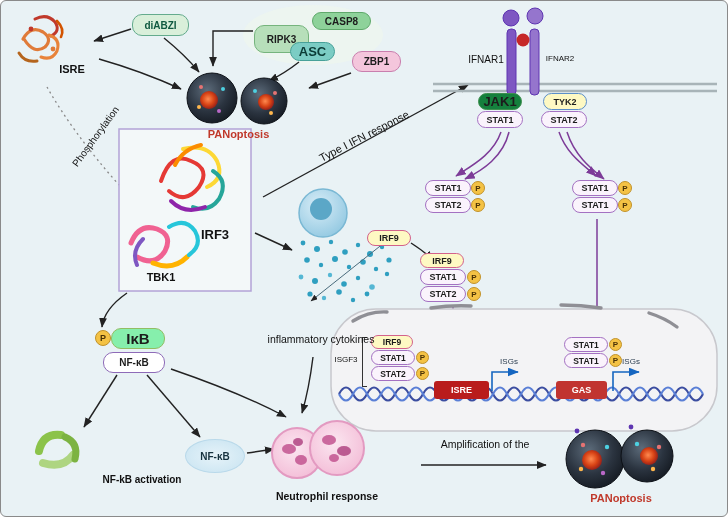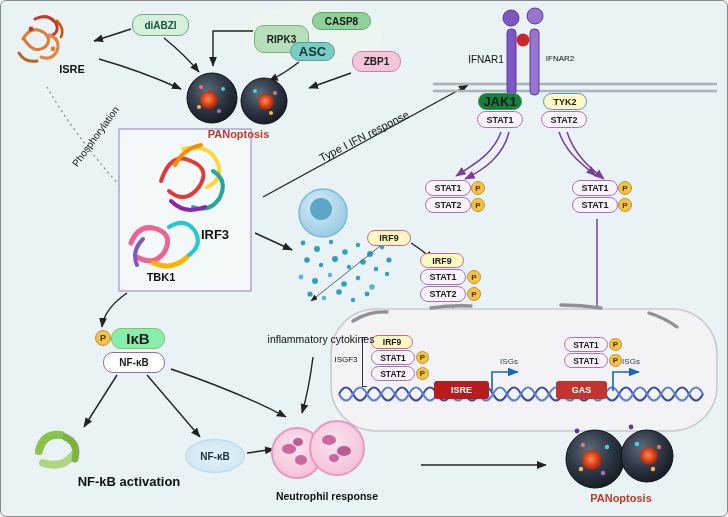--- a/index.html
+++ b/index.html
@@ -292,21 +292,22 @@
 <div class="pill stat" style="left:563px;top:336px;width:44px;height:15px;font-size:8.5px">STAT1</div>
 <div class="pc pcs" style="left:608px;top:337px">P</div>
 <div class="pill stat" style="left:563px;top:352px;width:44px;height:15px;font-size:8.5px">STAT1</div>
 <div class="pc pcs" style="left:608px;top:353px">P</div>
 <div class="gene" style="left:555px;top:380px;width:51px;height:18px;background:#c13430">GAS</div>
 <div class="lbl thin" style="left:616px;top:356px;width:28px;font-size:8px;color:#2c3e50">ISGs</div>
 
 <div class="pc" style="left:94px;top:329px;width:16px;height:16px;font-size:9px">P</div>
 <div class="pill ikb" style="left:110px;top:327px;width:54px;height:21px">IκB</div>
 <div class="pill nfkbp" style="left:102px;top:351px;width:62px;height:21px">NF-κB</div>
-<div class="lbl" style="left:71px;top:473px;width:114px;font-size:13px">NF-kB activation</div>
+<div class="lbl" style="left:84px;top:473px;width:114px;font-size:10px">NF-kB activation</div>
 <div class="oval" style="left:184px;top:438px;width:60px;height:34px">NF-κB</div>
 
 <div class="lbl thin" style="left:246px;top:332px;width:148px;font-size:10.5px">inflammatory cytokines</div>
 
 <div class="lbl" style="left:260px;top:489px;width:132px;font-size:10.5px">Neutrophil response</div>
+<div class="lbl thin" style="left:418px;top:437px;width:132px;font-size:10.5px">Amplification of the</div>
 <div class="lbl red" style="left:562px;top:491px;width:116px;font-size:11px">PANoptosis</div>
 
 </div>
 
 </body></html>

